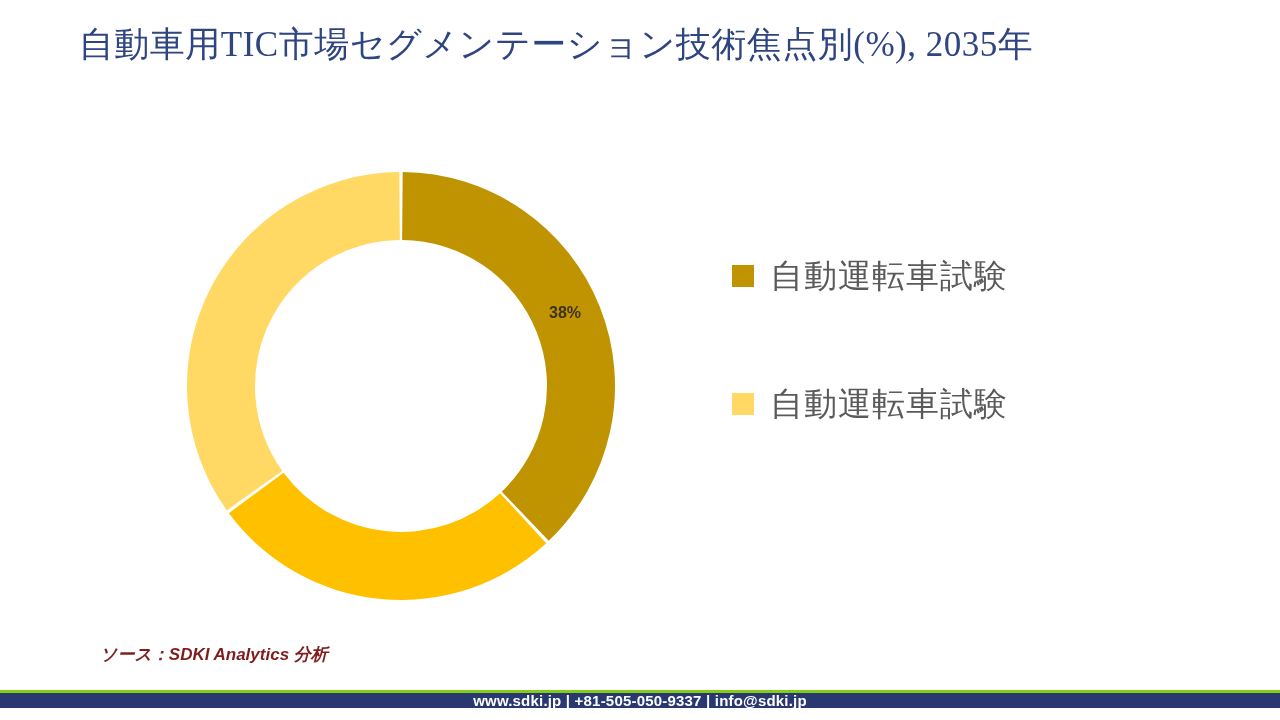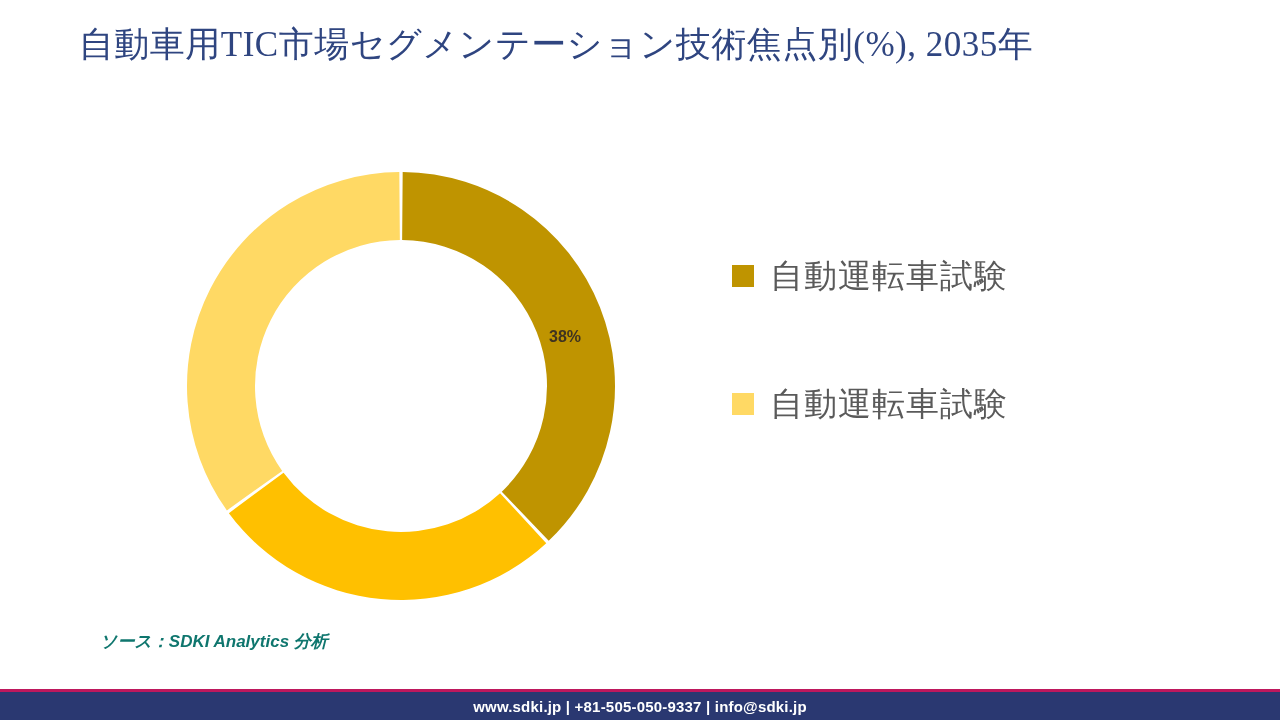--- a/index.html
+++ b/index.html
@@ -50,21 +50,21 @@
     width: 432px;
     height: 432px;
   }
   .slice-label {
     position: absolute;
     font-family: "Liberation Sans", sans-serif;
     font-size: 16px;
     font-weight: bold;
     color: #3f3320;
     left: 364px;
-    top: 158px;
+    top: 134px;
     text-align: right;
   }
 
   
   .legend {
     position: absolute;
     left: 732px;
     top: 212px;
     width: 470px;
   }
@@ -85,38 +85,38 @@
     color: #5a5a5a;
     white-space: nowrap;
     letter-spacing: 1px;
     line-height: 1;
   }
 
   
   .source-note {
     position: absolute;
     left: 100px;
-    top: 630px;
+    top: 643px;
     font-family: "Liberation Sans", sans-serif;
     font-size: 17px;
     font-weight: bold;
     font-style: italic;
-    color: #0f766e;
+    color: #7f1d1d;
     white-space: nowrap;
   }
 
   
   .footer-bar {
     position: absolute;
     left: 0;
-    bottom: 0;
+    bottom: 12px;
     width: 1280px;
-    height: 31px;
+    height: 18px;
     background: #2a3871;
-    border-top: 3px solid #be185d;
+    border-top: 3px solid #84cc16;
     box-sizing: border-box;
     display: flex;
     align-items: center;
     justify-content: center;
   }
   .footer-text {
     color: #ffffff;
     font-family: "Liberation Sans", sans-serif;
     font-size: 15px;
     font-weight: bold;

